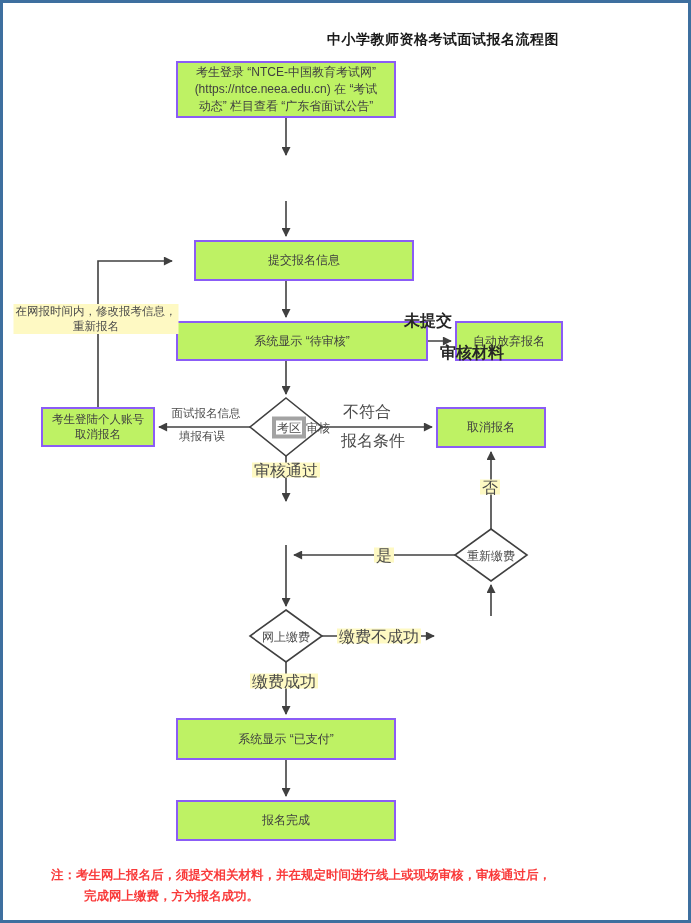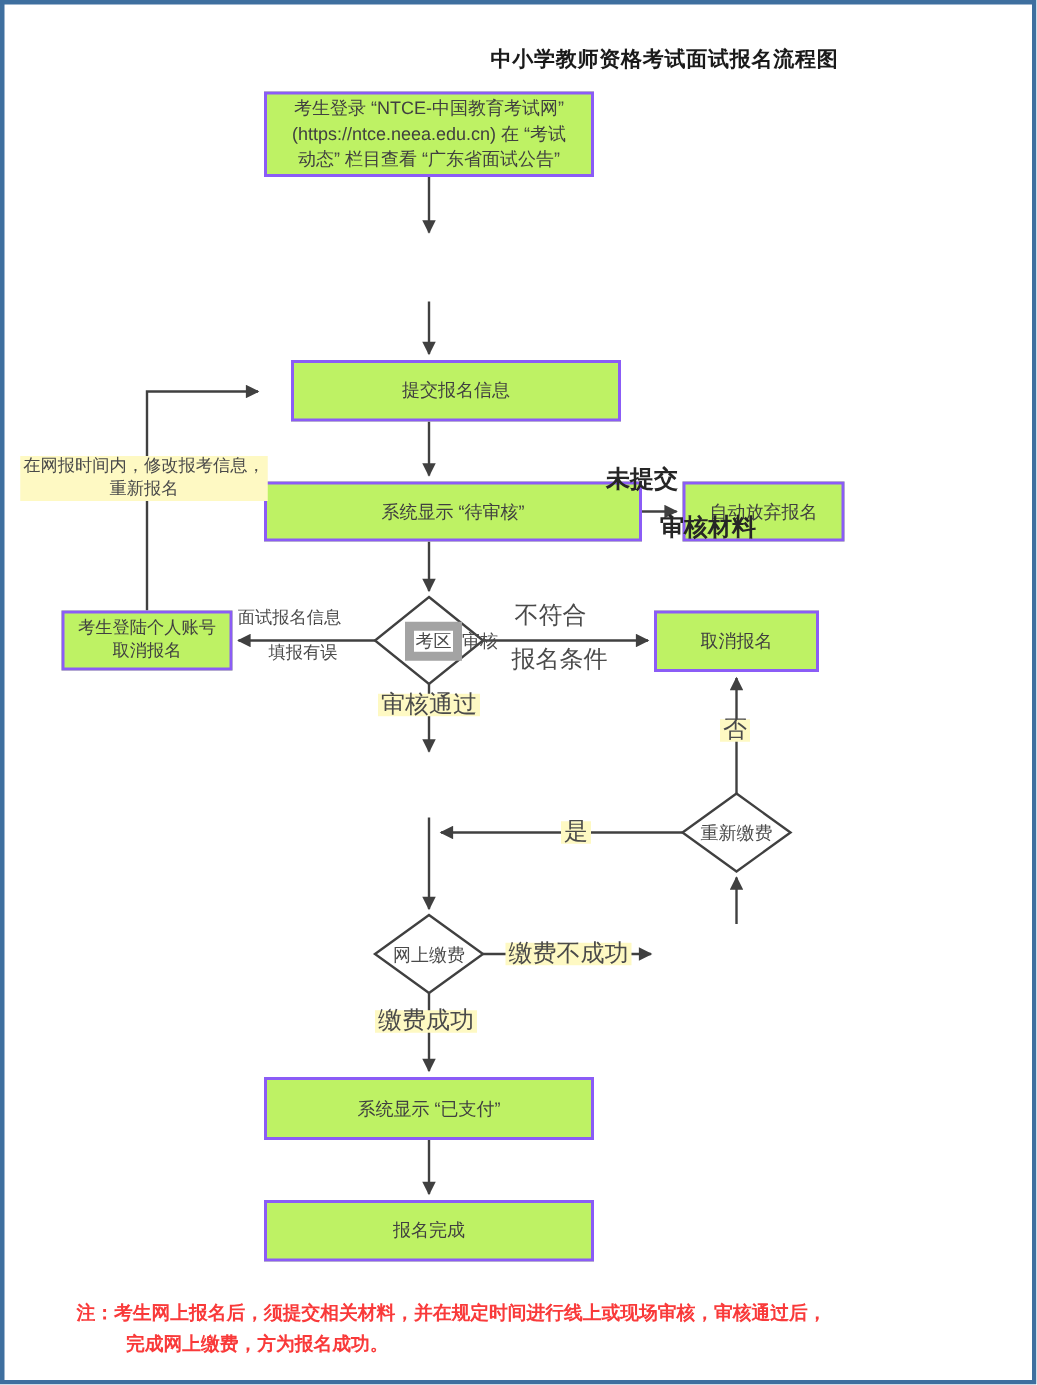--- a/index.html
+++ b/index.html
@@ -25,21 +25,21 @@
     font-size:16px; color:#4a4a4a; text-align:center; line-height:15px;
     white-space:pre-line; z-index:4;
   }
   .lbl.bg { background:#fef9c3; padding:0 2px; }
   .lbl.bold { font-weight:bold; color:#262626; }
   .lbl.small { font-size:11.5px; }
   .dtext {
     position:absolute; transform:translate(-50%,-50%);
     font-size:12px; color:#4a4a4a; white-space:nowrap; z-index:4;
   }
-  .hl { border:6px solid #a3a3a3; padding:0 1px;margin-left:30px; }
+  .hl { border:4px solid #a3a3a3; padding:0 1px;margin-left:30px; }
   .note {
     position:absolute; font-size:12.5px; font-weight:bold; color:#f93a3a;
     white-space:nowrap; z-index:4;
   }
 </style>
 </head>
 <body>
 
 <div id="stage">
 
@@ -90,21 +90,21 @@
 取消报名</div>
 
   <div class="dtext" style="left:283px; top:425px;">
     <span class="hl">考区</span><span>审核</span>
   </div>
   <div class="dtext" style="left:283px; top:634px;">网上缴费</div>
   <div class="dtext" style="left:488px; top:553px;">重新缴费</div>
 
   <div class="lbl bold" style="left:425px; top:317px;">未提交</div>
   <div class="lbl bold" style="left:425px; top:349px;margin-left:44px;">审核材料</div>
-  <div class="lbl small" style="left:190px; top:410px;">面试报名信息</div>
+  <div class="lbl small" style="left:203px; top:410px;">面试报名信息</div>
   <div class="lbl small" style="left:199px; top:433px;">填报有误</div>
   <div class="lbl" style="left:364px; top:408px;">不符合</div>
   <div class="lbl" style="left:370px; top:437px;">报名条件</div>
   <div class="lbl bg" style="left:283px; top:467px;">审核通过</div>
   <div class="lbl bg small" style="left:93px; top:316px;">在网报时间内，修改报考信息，
 重新报名</div>
   <div class="lbl bg" style="left:381px; top:552px;">是</div>
   <div class="lbl bg" style="left:487px; top:484px;">否</div>
   <div class="lbl bg" style="left:376px; top:633px;">缴费不成功</div>
   <div class="lbl bg" style="left:281px; top:678px;">缴费成功</div>

